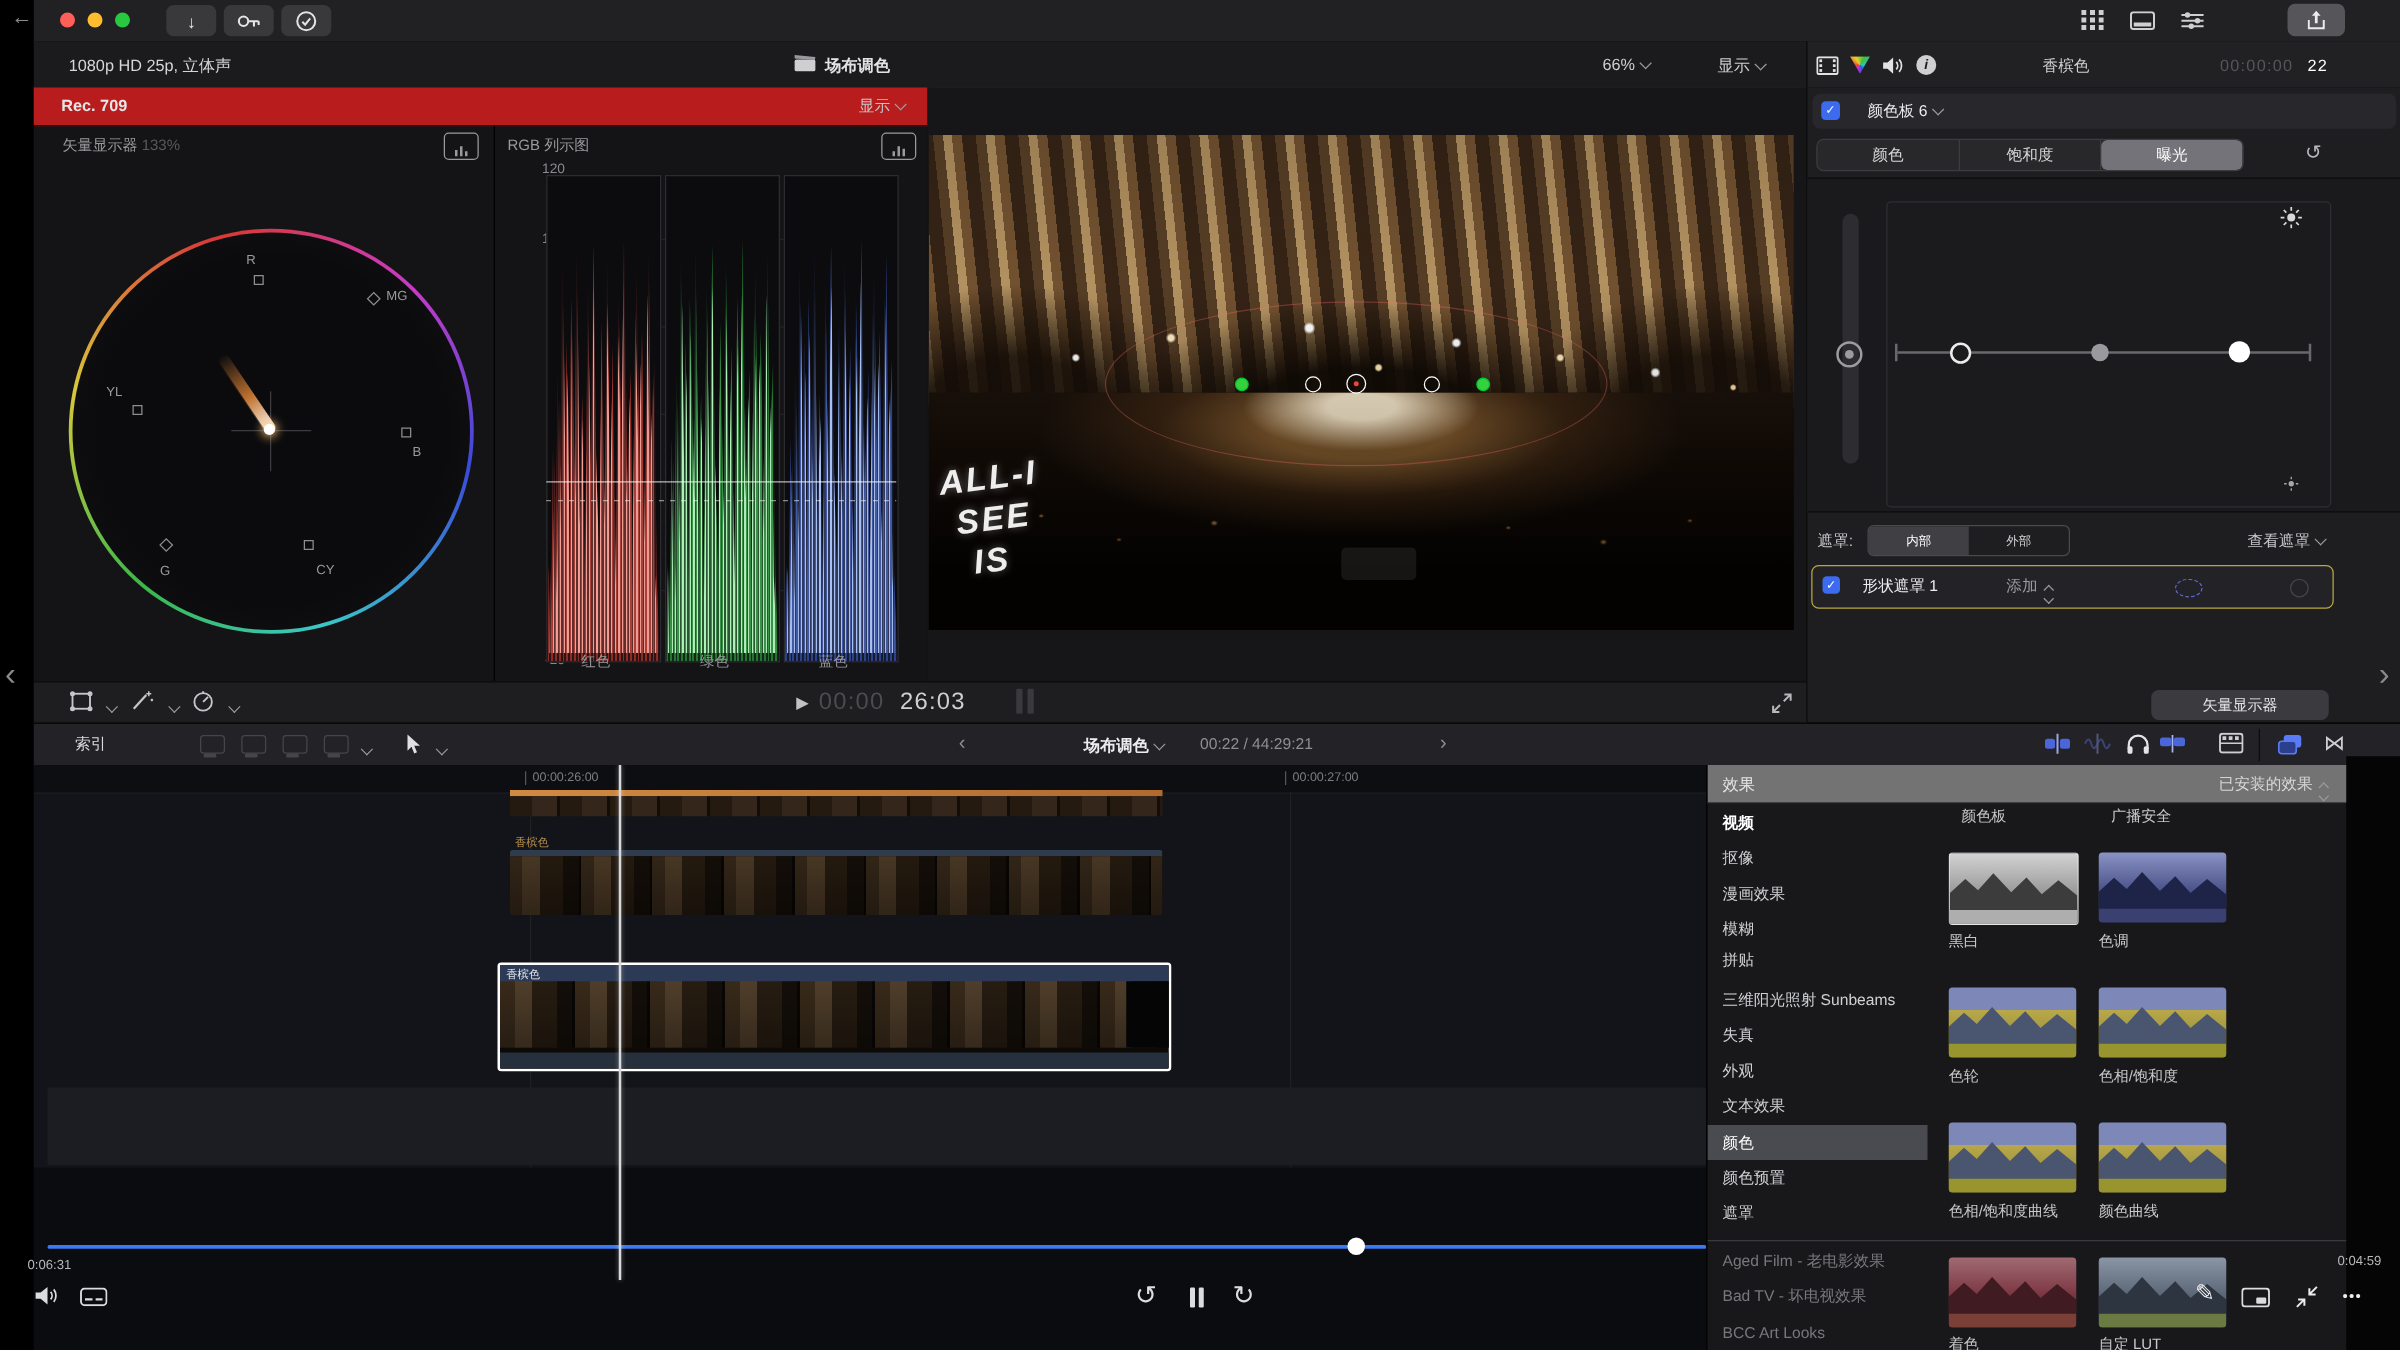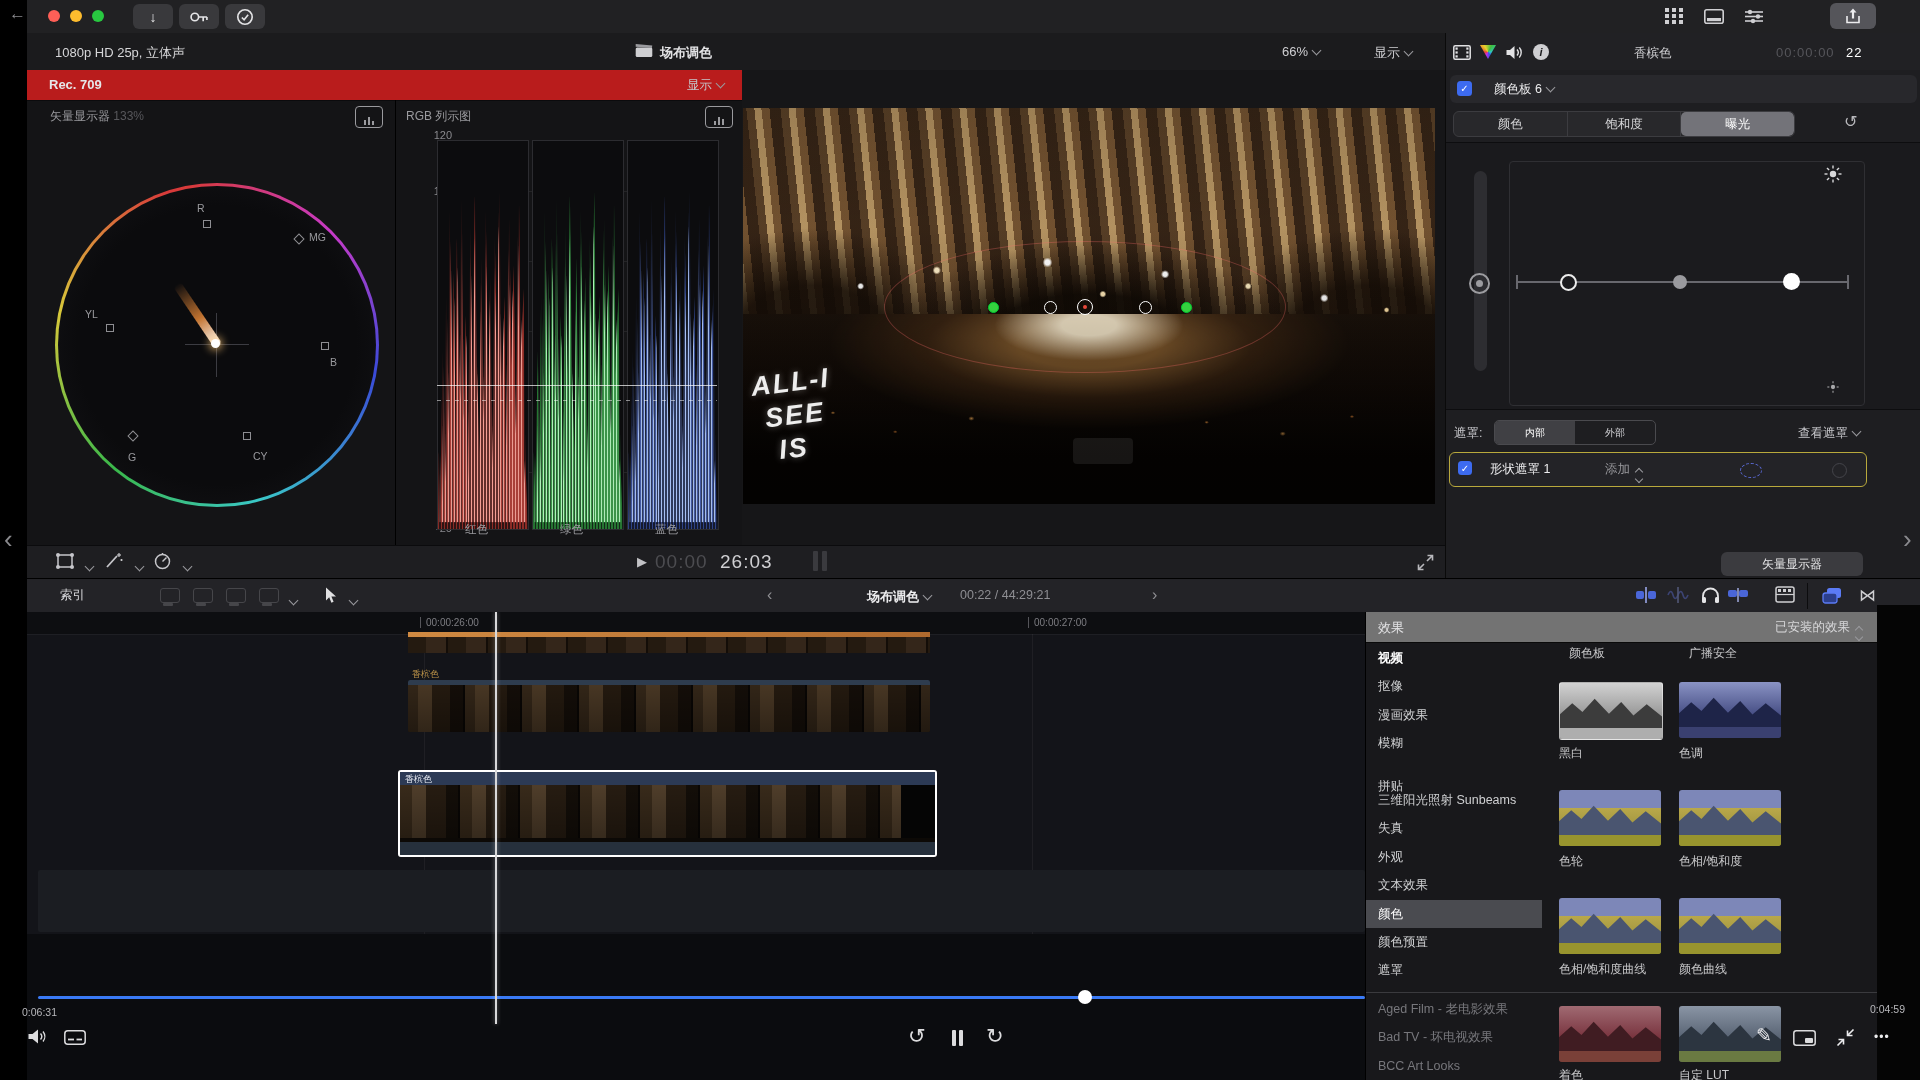--- a/index.html
+++ b/index.html
@@ -680,21 +680,21 @@
       <div class="abs fx-installed"><span>已安装的效果</span><span class="updown">
             <i class="u"></i>
             <i class="d"></i>
           </span></div>
     </div>
 
     <div class="abs cat section" style="top:32px;">视频</div>
     <div class="abs cat" style="top:60px;">抠像</div>
     <div class="abs cat" style="top:89px;">漫画效果</div>
     <div class="abs cat" style="top:117px;">模糊</div>
-    <div class="abs cat" style="top:160px;">拼贴</div>
+    <div class="abs cat" style="top:142px;">拼贴</div>
     <div class="abs cat" style="top:174px;">三维阳光照射 Sunbeams</div>
     <div class="abs cat" style="top:202px;">失真</div>
     <div class="abs cat" style="top:231px;">外观</div>
     <div class="abs cat" style="top:259px;">文本效果</div>
     <div class="abs cat selected" style="top:288px;">颜色</div>
     <div class="abs cat" style="top:316px;">颜色预置</div>
     <div class="abs cat" style="top:344px;">遮罩</div>
     <div class="abs fx-divider"></div>
     <div class="abs cat dim" style="top:383px;">Aged Film - 老电影效果</div>
     <div class="abs cat dim" style="top:411px;">Bad TV - 坏电视效果</div>

